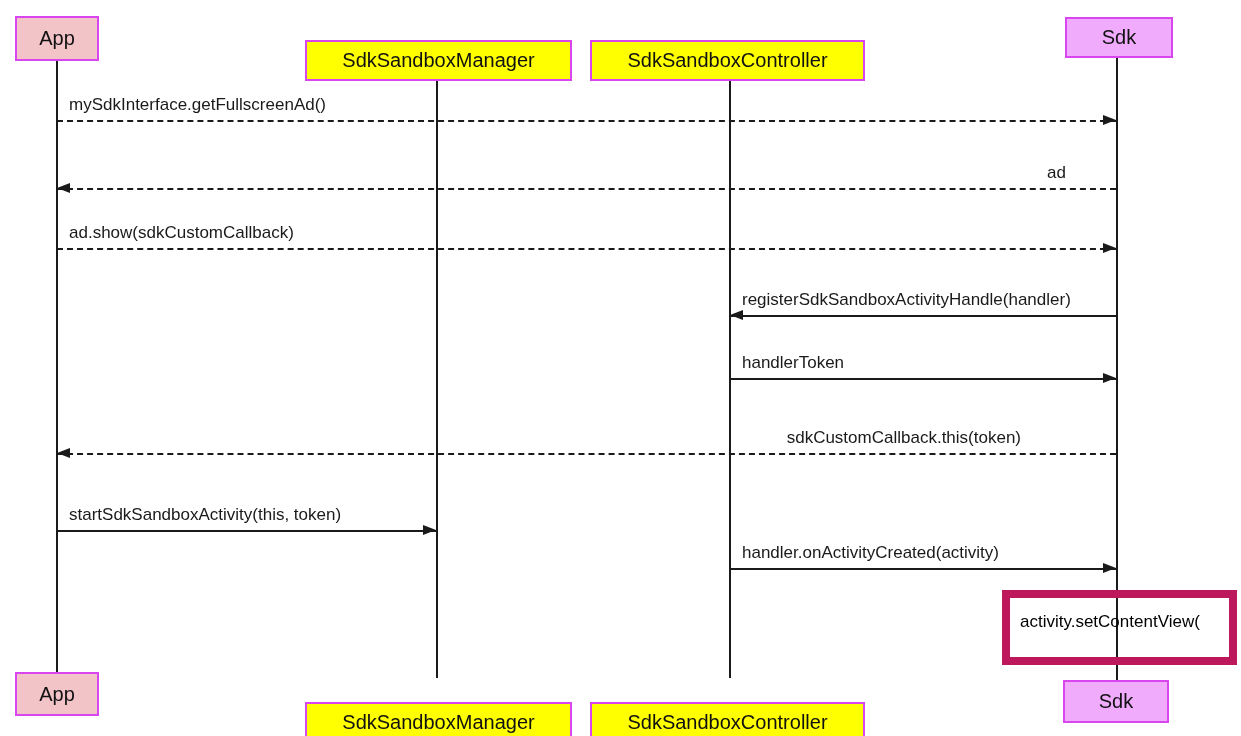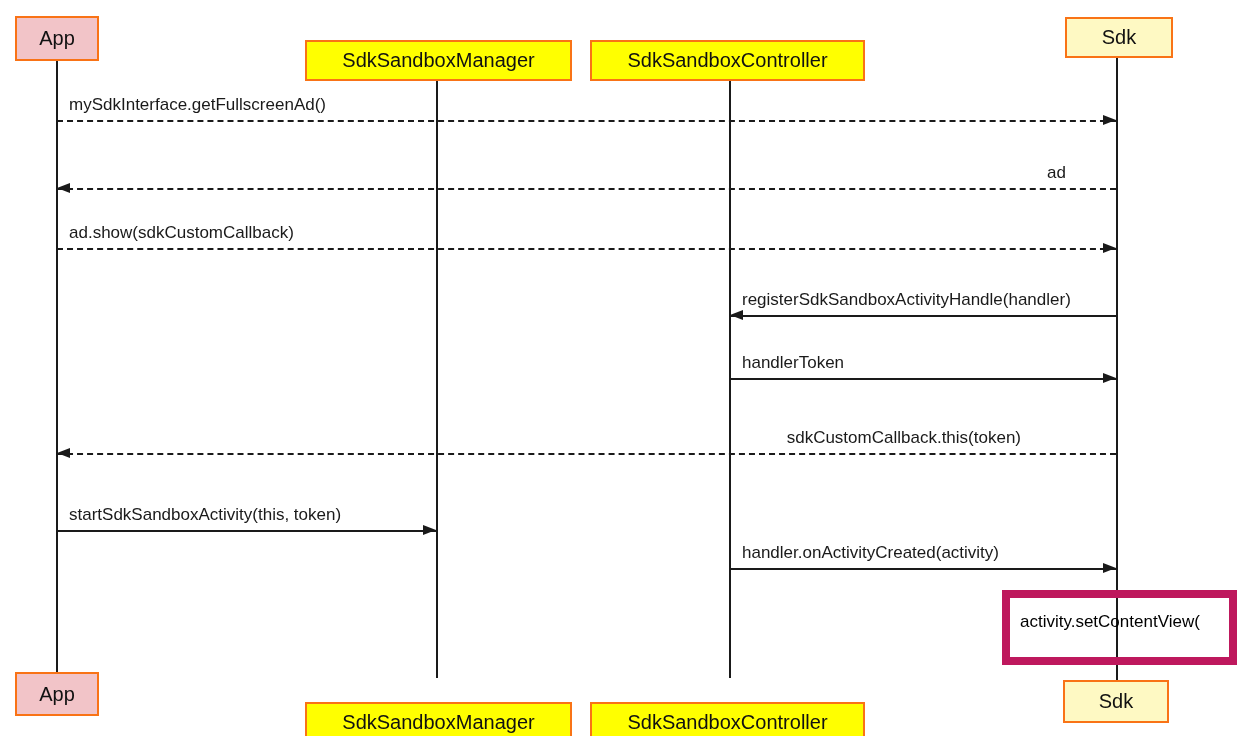--- a/index.html
+++ b/index.html
@@ -10,31 +10,31 @@
     background: #ffffff;
     font-family: "Liberation Sans", sans-serif;
     color: #000;
     overflow: hidden;
   }
 
   
   .participant {
     position: absolute;
     box-sizing: border-box;
-    border: 2px solid #f97316;
+    border: 2px solid #d946ef;
     display: flex;
     align-items: center;
     justify-content: center;
     font-size: 20px;
     color: #111;
     z-index: 3;
   }
   .fill-pink   { background: #f2c4c8; }
   .fill-yellow { background: #ffff00; margin-top: 24px; }
-  .fill-green  { background: #fef9c3; }
+  .fill-green  { background: #f0abfc; }
 
   
   .lifeline {
     position: absolute;
     width: 0;
     border-left: 2px solid #1a1a1a;
     z-index: 1;
   }
 
   

